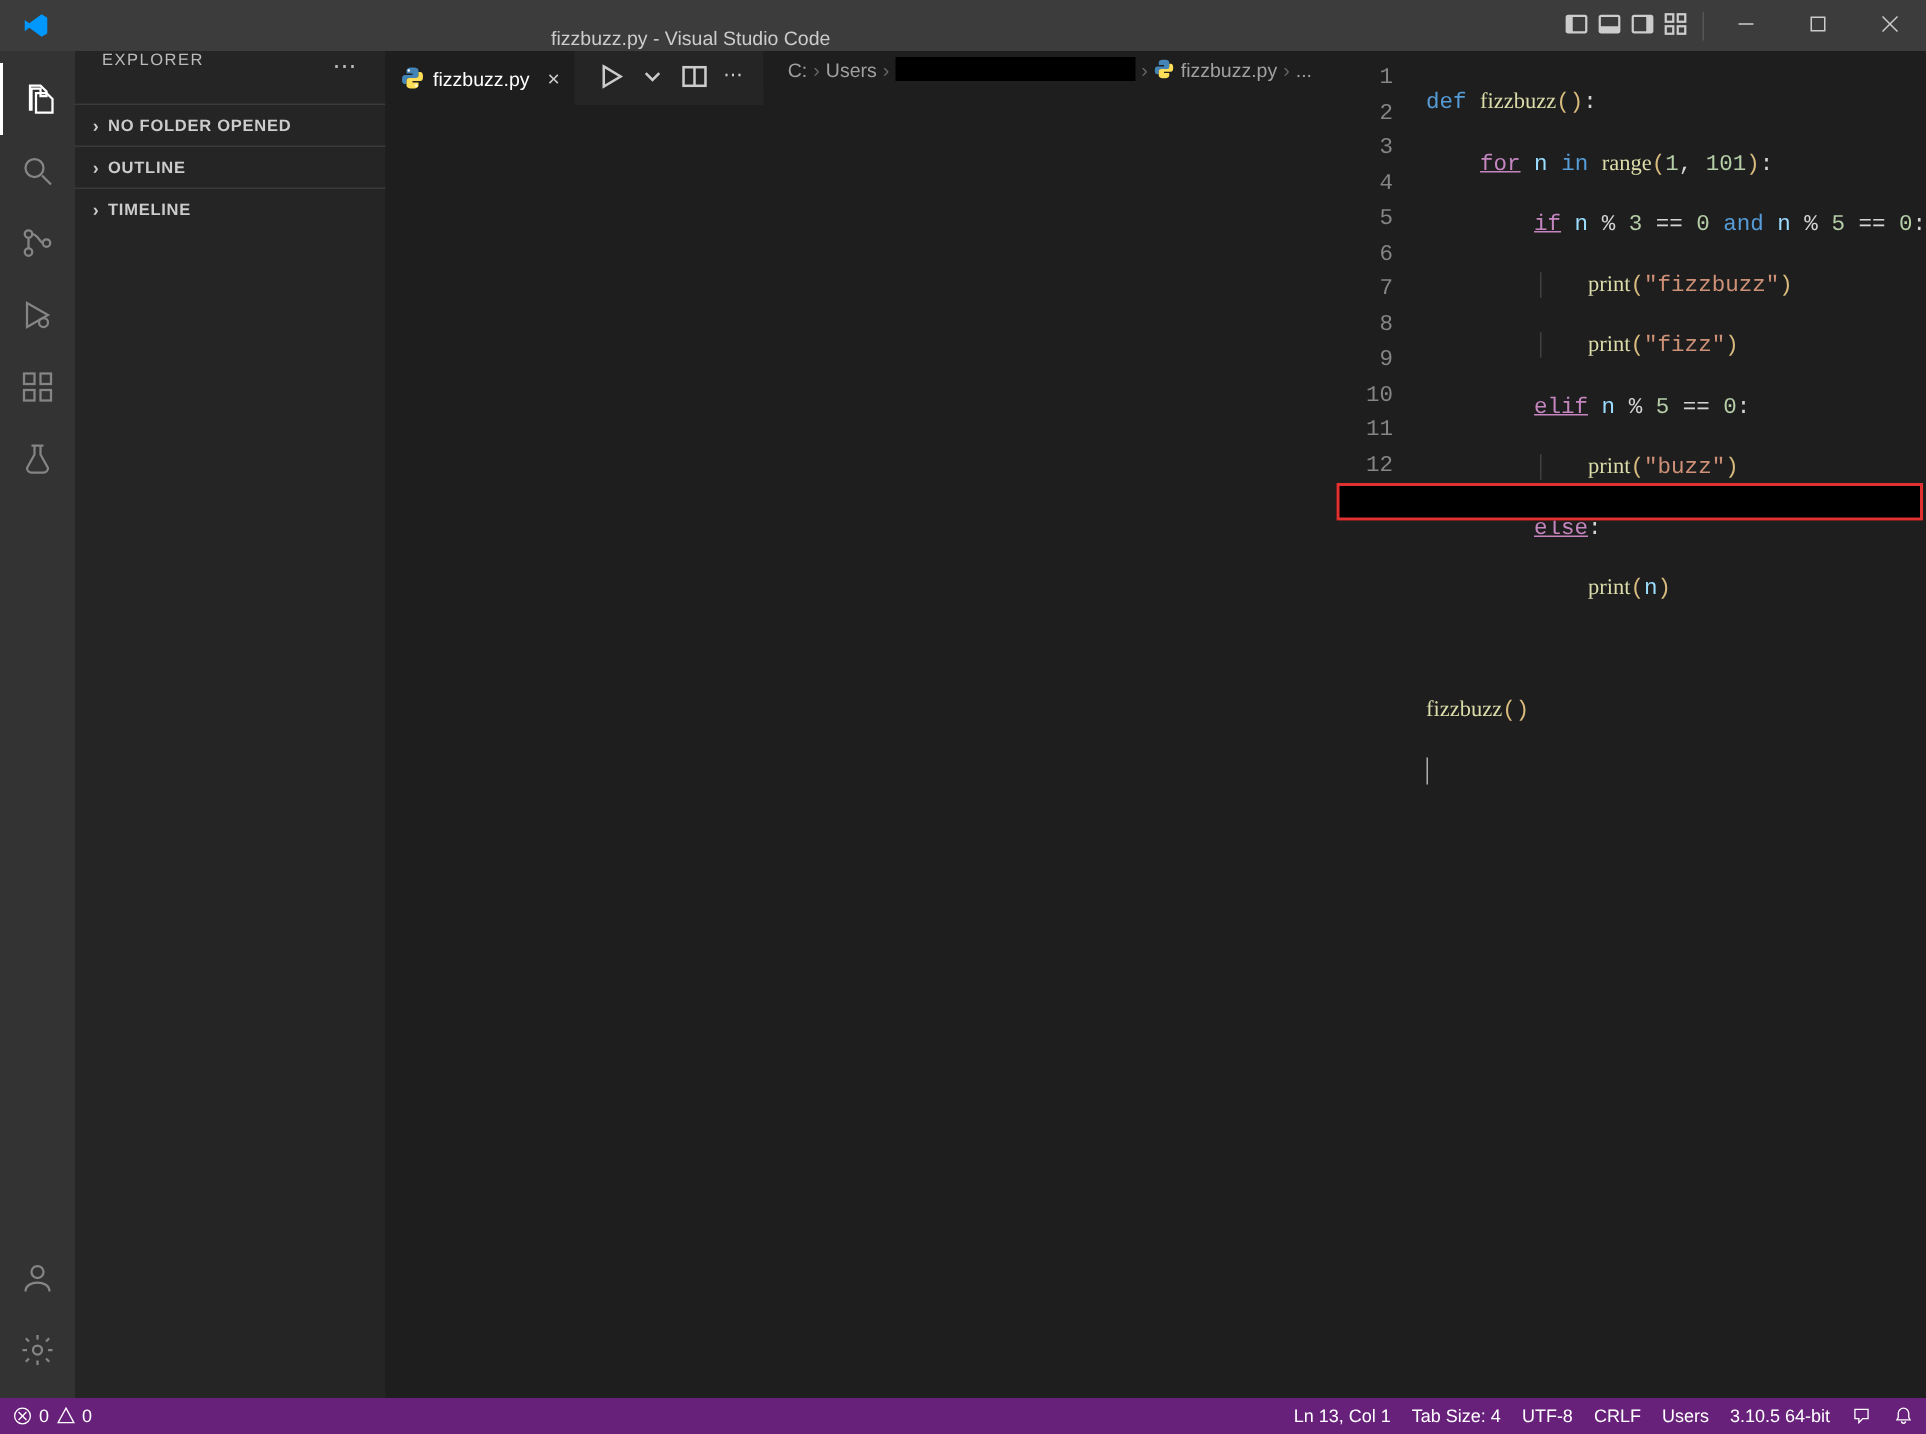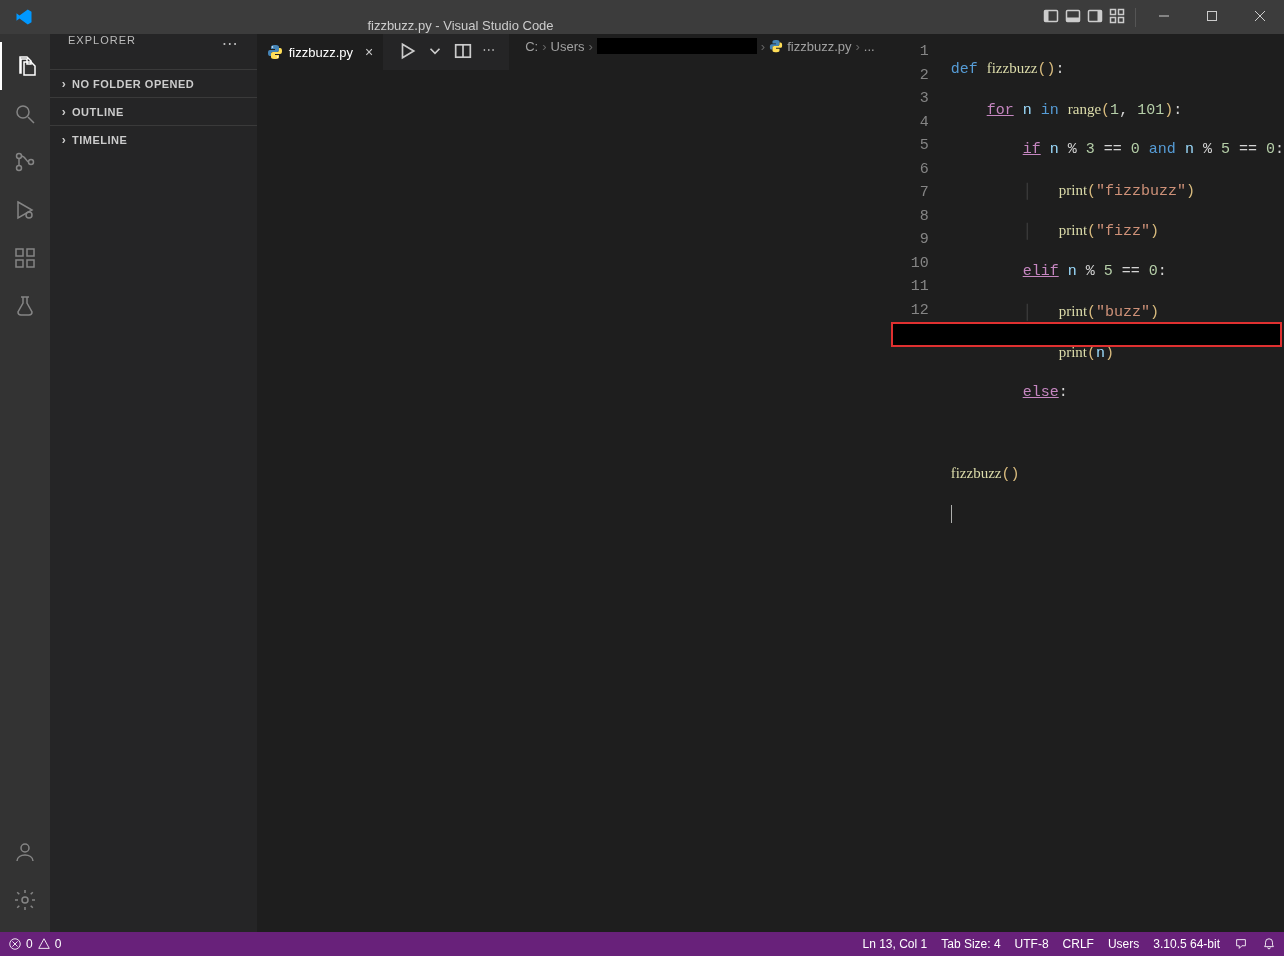--- a/index.html
+++ b/index.html
@@ -332,22 +332,22 @@
         <div>13</div>
       </div>
       <div class="code">
 <div class="line"><span class="k-blue">def</span> <span class="k-yellow">fizzbuzz</span><span class="k-brown">()</span><span class="k-plain">:</span></div>
 <div class="line">    <span class="k-purple">for</span> <span class="k-ltblue">n</span> <span class="k-blue">in</span> <span class="k-yellow">range</span><span class="k-brown">(</span><span class="k-green">1</span><span class="k-plain">, </span><span class="k-green">101</span><span class="k-brown">)</span><span class="k-plain">:</span></div>
 <div class="line">        <span class="k-purple">if</span> <span class="k-ltblue">n</span> <span class="k-plain">% </span><span class="k-green">3</span> <span class="k-plain">== </span><span class="k-green">0</span> <span class="k-blue">and</span> <span class="k-ltblue">n</span> <span class="k-plain">% </span><span class="k-green">5</span> <span class="k-plain">== </span><span class="k-green">0</span><span class="k-plain">:</span></div>
 <div class="line">        <span class="indent-guide">│</span>   <span class="k-yellow">print</span><span class="k-brown">(</span><span class="k-str">"fizzbuzz"</span><span class="k-brown">)</span></div>
 <div class="line">        <span class="indent-guide">│</span>   <span class="k-yellow">print</span><span class="k-brown">(</span><span class="k-str">"fizz"</span><span class="k-brown">)</span></div>
 <div class="line">        <span class="k-purple">elif</span> <span class="k-ltblue">n</span> <span class="k-plain">% </span><span class="k-green">5</span> <span class="k-plain">== </span><span class="k-green">0</span><span class="k-plain">:</span></div>
 <div class="line">        <span class="indent-guide">│</span>   <span class="k-yellow">print</span><span class="k-brown">(</span><span class="k-str">"buzz"</span><span class="k-brown">)</span></div>
+<div class="line">        <span class="k-purple">else</span><span class="k-plain">:</span></div>
 <div class="line">            <span class="k-yellow">print</span><span class="k-brown">(</span><span class="k-ltblue">n</span><span class="k-brown">)</span></div>
-<div class="line">        <span class="k-purple">else</span><span class="k-plain">:</span></div>
 <div class="line"> </div>
 <div class="line"><span class="k-yellow">fizzbuzz</span><span class="k-brown">()</span></div>
 <div class="line"><span class="cursor-bar"></span></div>
       </div>
       <div class="hl-box" style="left:0px; top:288px; right:2px; height:25px;"></div>
     </div>
   </div>
 </div>
 
 <div class="statusbar">

